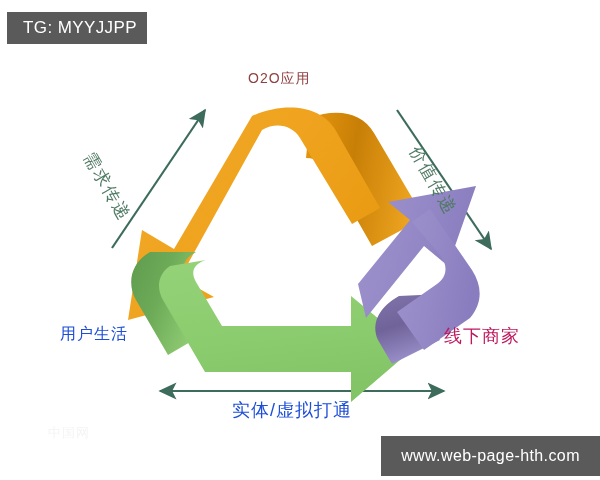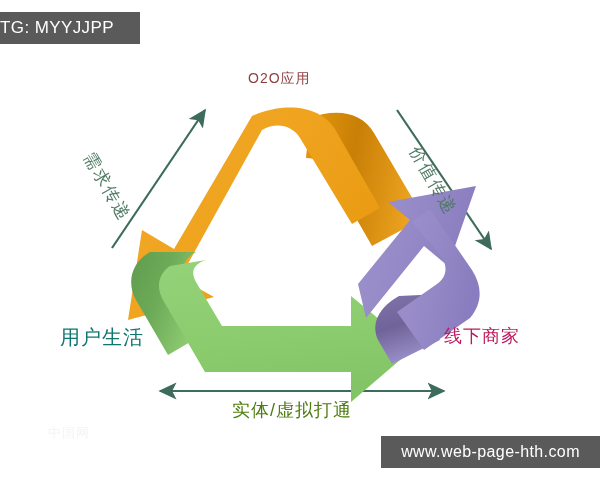--- a/index.html
+++ b/index.html
@@ -27,33 +27,34 @@
     background: #5a5a5a;
     color: #ffffff;
     font-family: "Liberation Sans", sans-serif;
     letter-spacing: 0.4px;
     display: flex;
     align-items: center;
     justify-content: center;
     white-space: nowrap;
   }
   #wm-top {
-    left: 0px;
+    left: 7px;
     top: 12px;
     width: 140px;
     height: 32px;
     font-size: 17px;
     justify-content: flex-start;
+    padding-left: 16px;
     box-sizing: border-box;
   }
   #wm-bottom {
     left: 381px;
     top: 436px;
     width: 219px;
-    height: 32px;
+    height: 40px;
     font-size: 16px;
     text-align: center;
   }
 
   
   #ghost-wm {
     position: absolute;
     left: 48px;
     top: 424px;
     width: 110px;
@@ -81,36 +82,36 @@
   #lbl-title {
     left: 248px;
     top: 70px;
     font-size: 14px;
     color: #8f4040;
     letter-spacing: 1px;
   }
   #lbl-left-corner {
     left: 60px;
     top: 324px;
-    font-size: 20px;
-    color: #0f766e;
+    font-size: 16px;
+    color: #1d4ed8;
     letter-spacing: 1px;
   }
   #lbl-right-corner {
     left: 444px;
     top: 324px;
     font-size: 18px;
     color: #be185d;
     letter-spacing: 1px;
   }
   #lbl-bottom {
     left: 232px;
     top: 398px;
     font-size: 18px;
-    color: #4d7c0f;
+    color: #1d4ed8;
     letter-spacing: 1px;
   }
   #lbl-left-diag {
     left: 98px;
     top: 148px;
     font-size: 17px;
     color: #4f7a63;
     letter-spacing: 2px;
     transform: rotate(60deg);
     transform-origin: left top;

